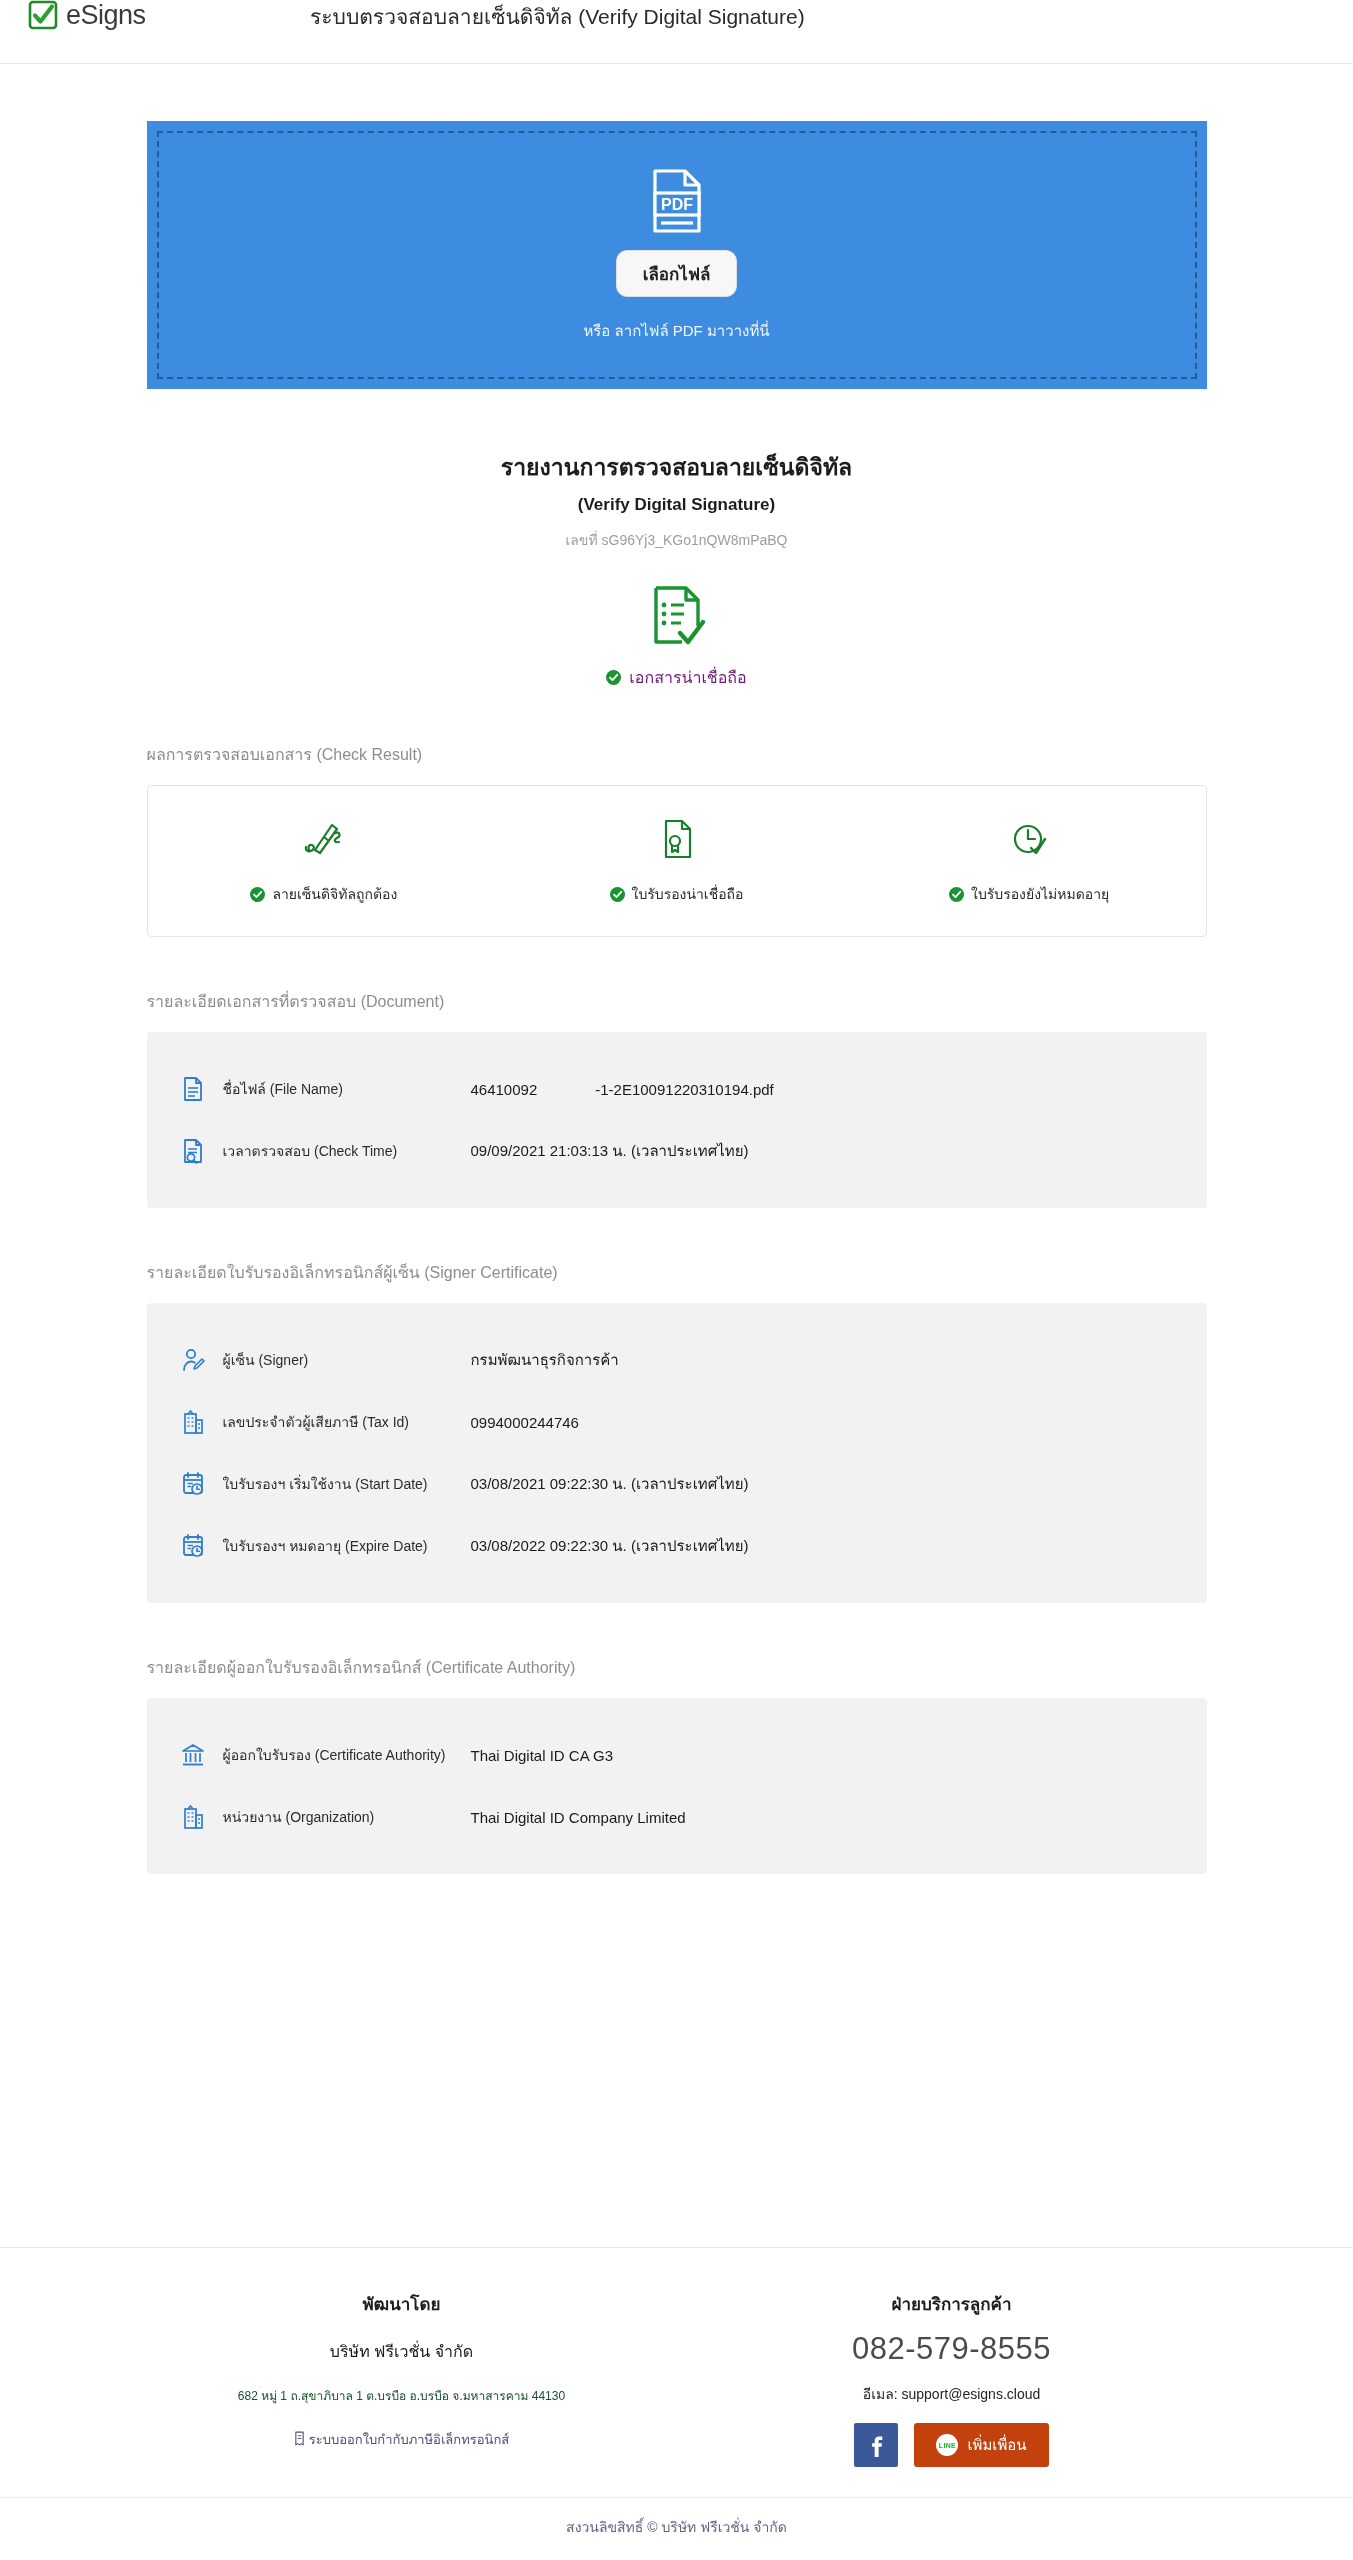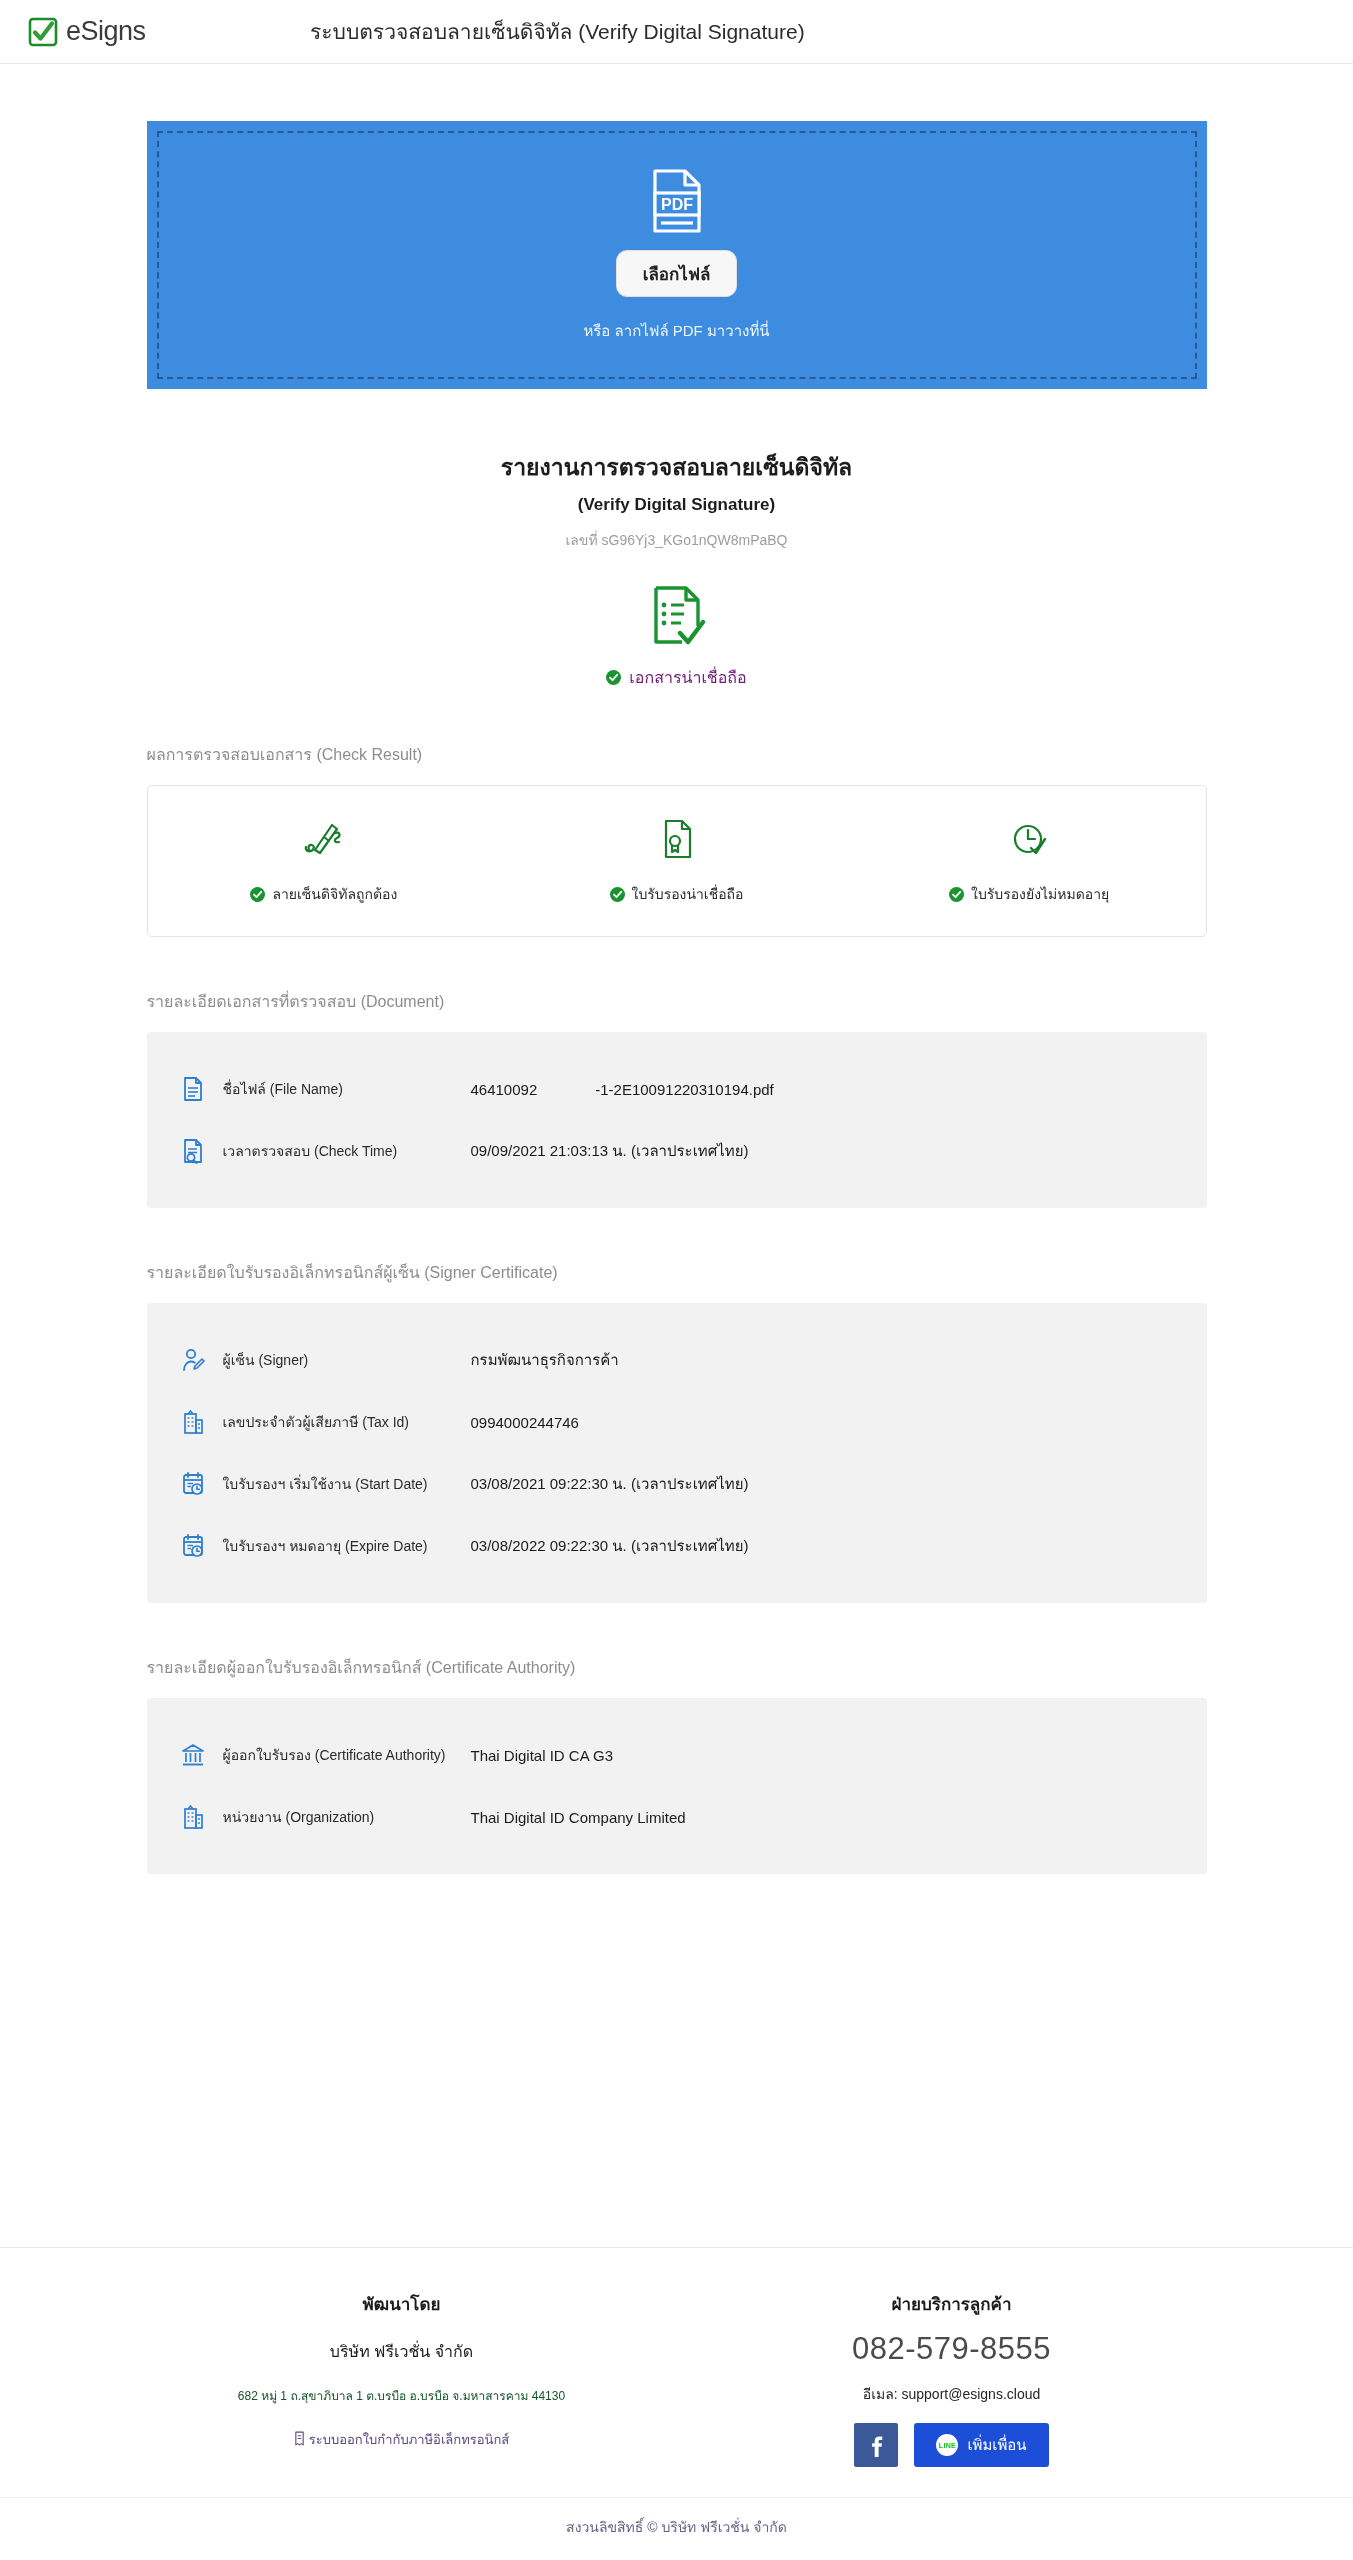--- a/index.html
+++ b/index.html
@@ -18,21 +18,21 @@
     background: #ffffff;
     display: flex;
     flex-direction: column;
   }
 
   
   .topbar {
     height: 64px;
     border-bottom: 1px solid #e9e9e9;
     display: flex;
-    align-items: center;
+    align-items: flex-start;
     background: #fff;
     flex: 0 0 auto;
   }
   .brand {
     display: flex;
     align-items: center;
     gap: 8px;
     padding-left: 28px;
     width: 310px;
   }
@@ -257,21 +257,21 @@
   .fb-btn {
     width: 44px; height: 44px;
     background: #3b5998;
     display: flex; align-items: center; justify-content: center;
     cursor: pointer;
     border: none;
     border-radius: 2px;
   }
   .line-btn {
     height: 44px;
-    background: #1d4ed8;
+    background: #c2410c;
     border: none;
     border-radius: 3px;
     color: #fff;
     font-size: 15px;
     display: flex;
     align-items: center;
     gap: 9px;
     padding: 0 22px;
     cursor: pointer;
     font-family: inherit;

